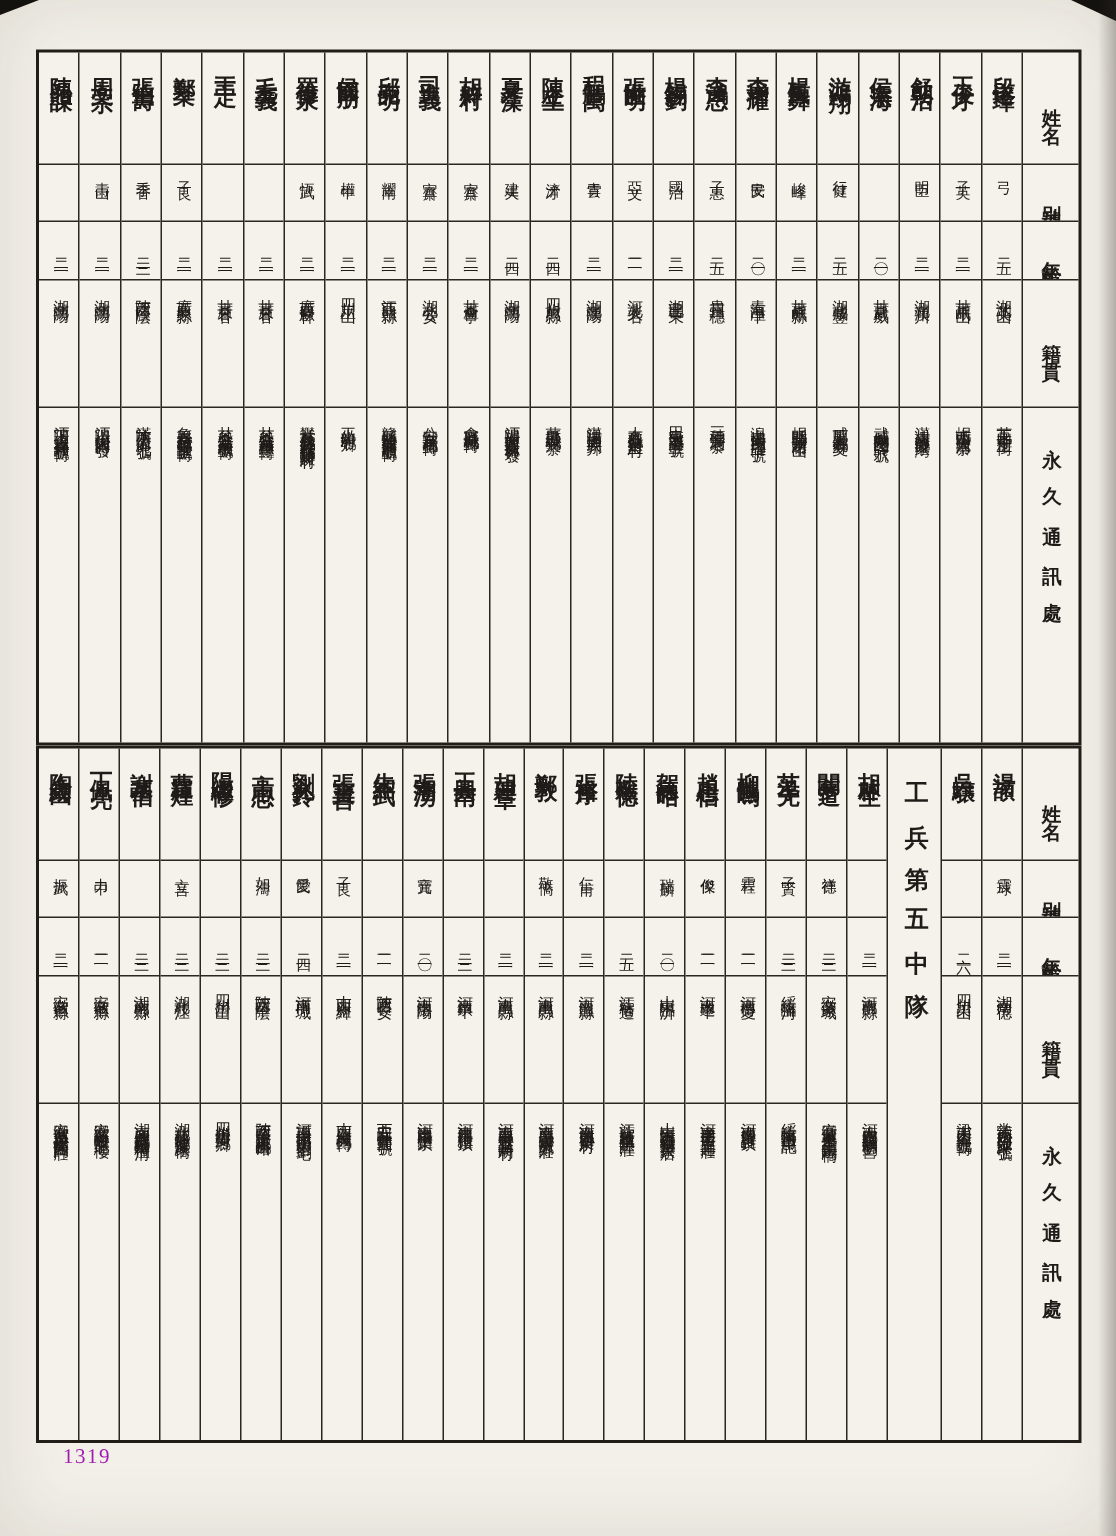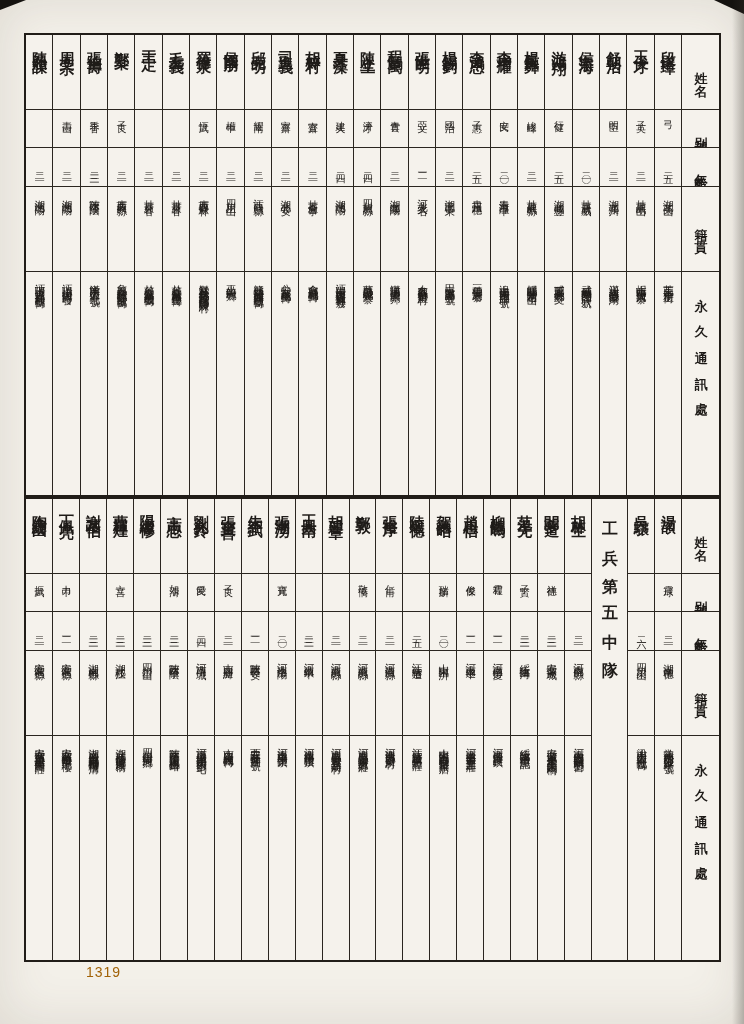--- a/index.html
+++ b/index.html
@@ -52,23 +52,22 @@
   .header-col .cell-alias .vspan  { letter-spacing:3px; }
   .header-col .cell-age .vspan    { letter-spacing:3px; }
   .header-col .cell-native .vspan { letter-spacing:12px; }
   .header-col .cell-address { align-items:flex-start; padding-top:16px; }
   .header-col .cell-address .vspan { letter-spacing:26px; }
 
   .section-col .vspan { font-size:16px; font-weight:bold; letter-spacing:28px; }
 
   .page-number {
     position:absolute; left:42px; top:964px;
-    font-size:14px; letter-spacing:1px; color:#a16207;
-    font-family:Liberation Sans, sans-serif;
-    margin-left:44px;
+    font-size:14px; letter-spacing:1px; color:#a21caf;
+    font-family:Liberation Serif, serif;
   }
 </style>
 </head>
 <body>
 
 <div class="page">
   <div class="scan-corner tl"></div>
   <div class="scan-corner tr"></div>
 
   <div class="table-wrap upper">

